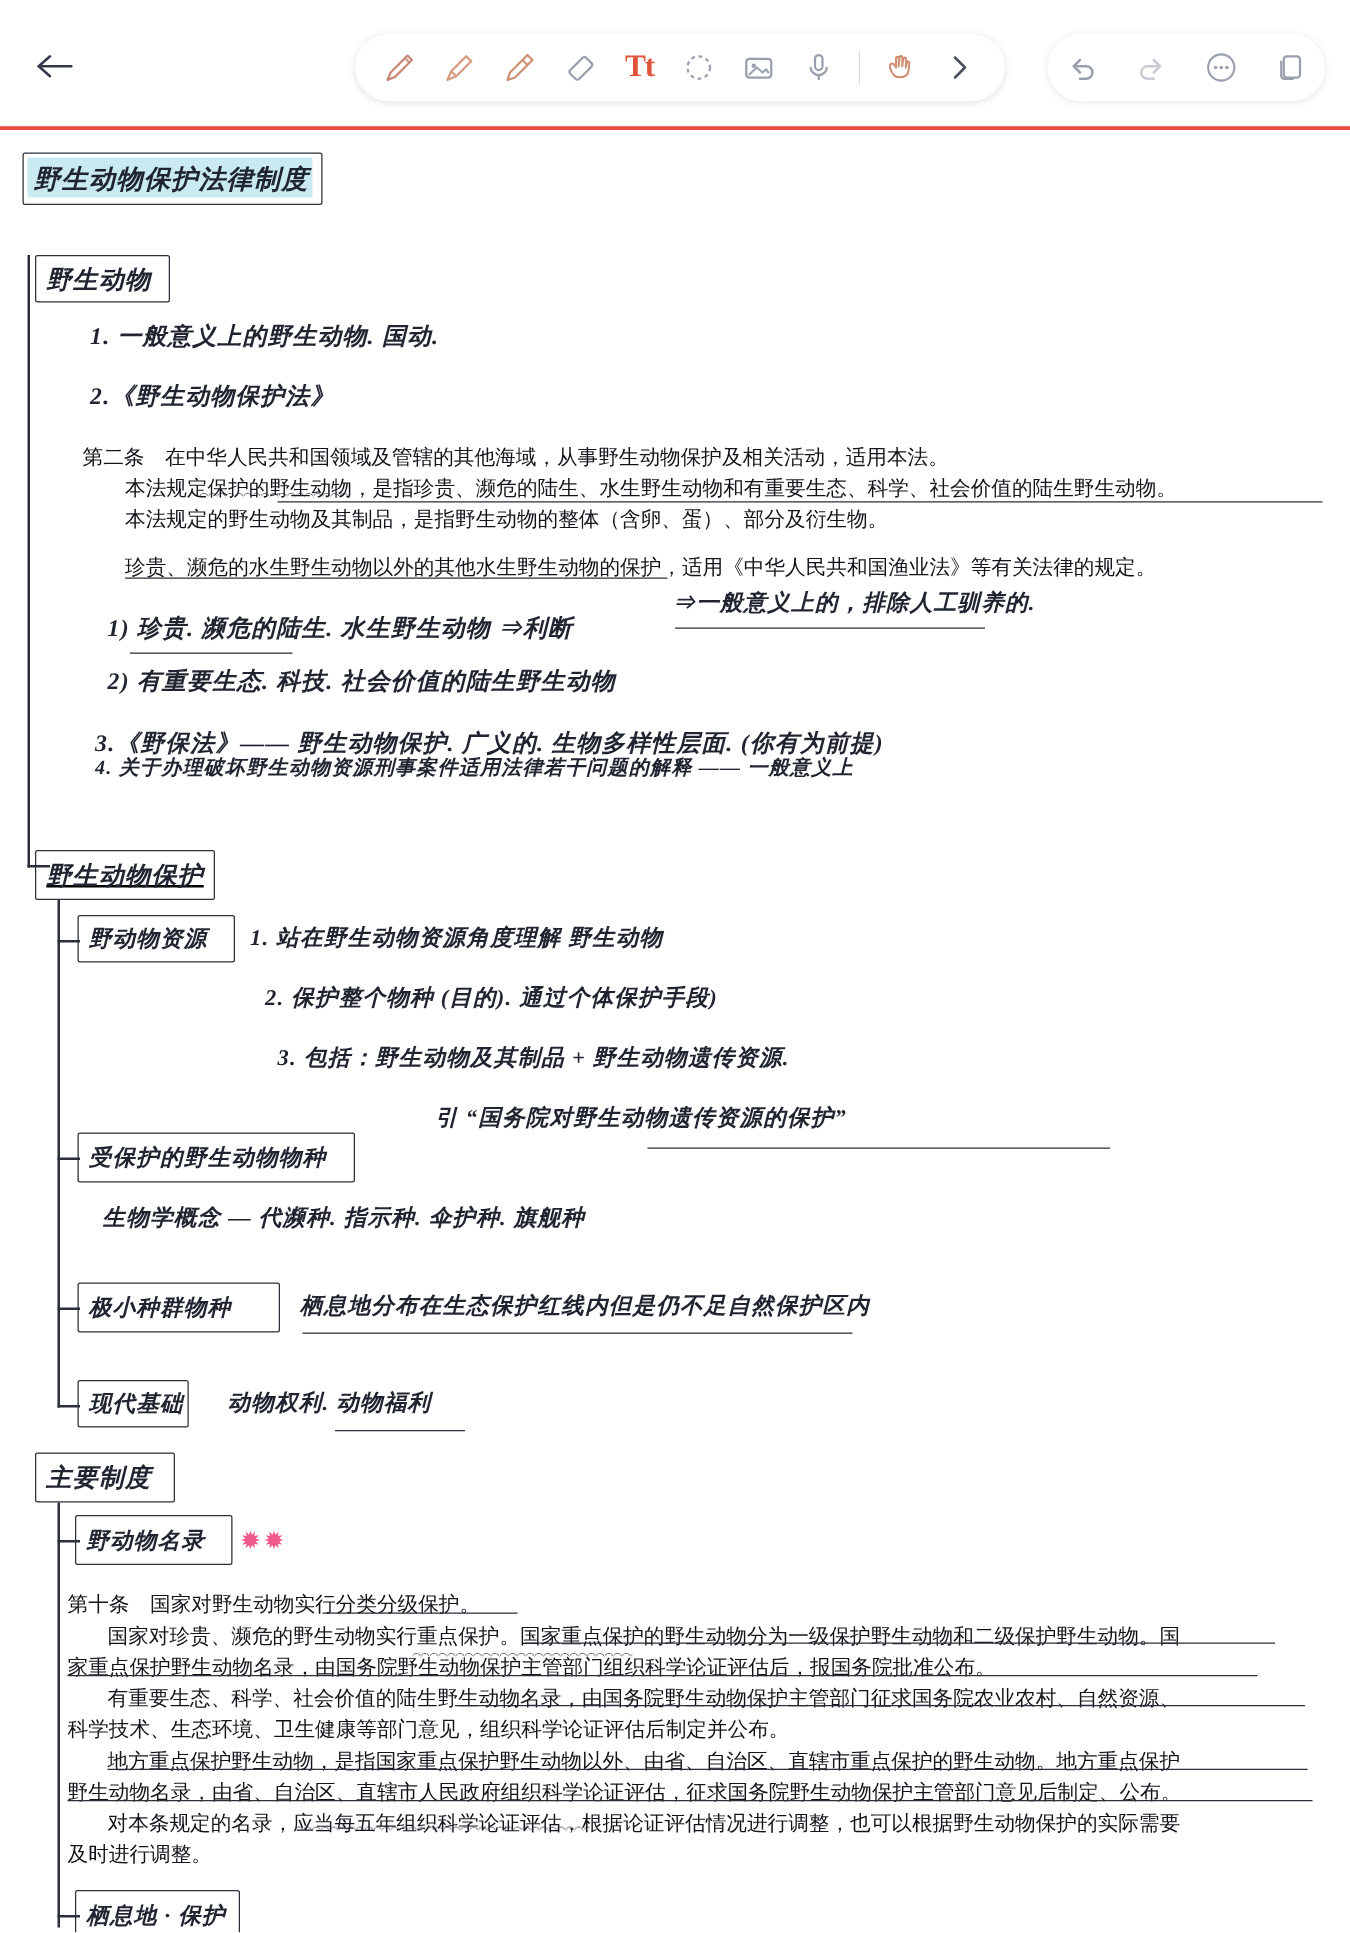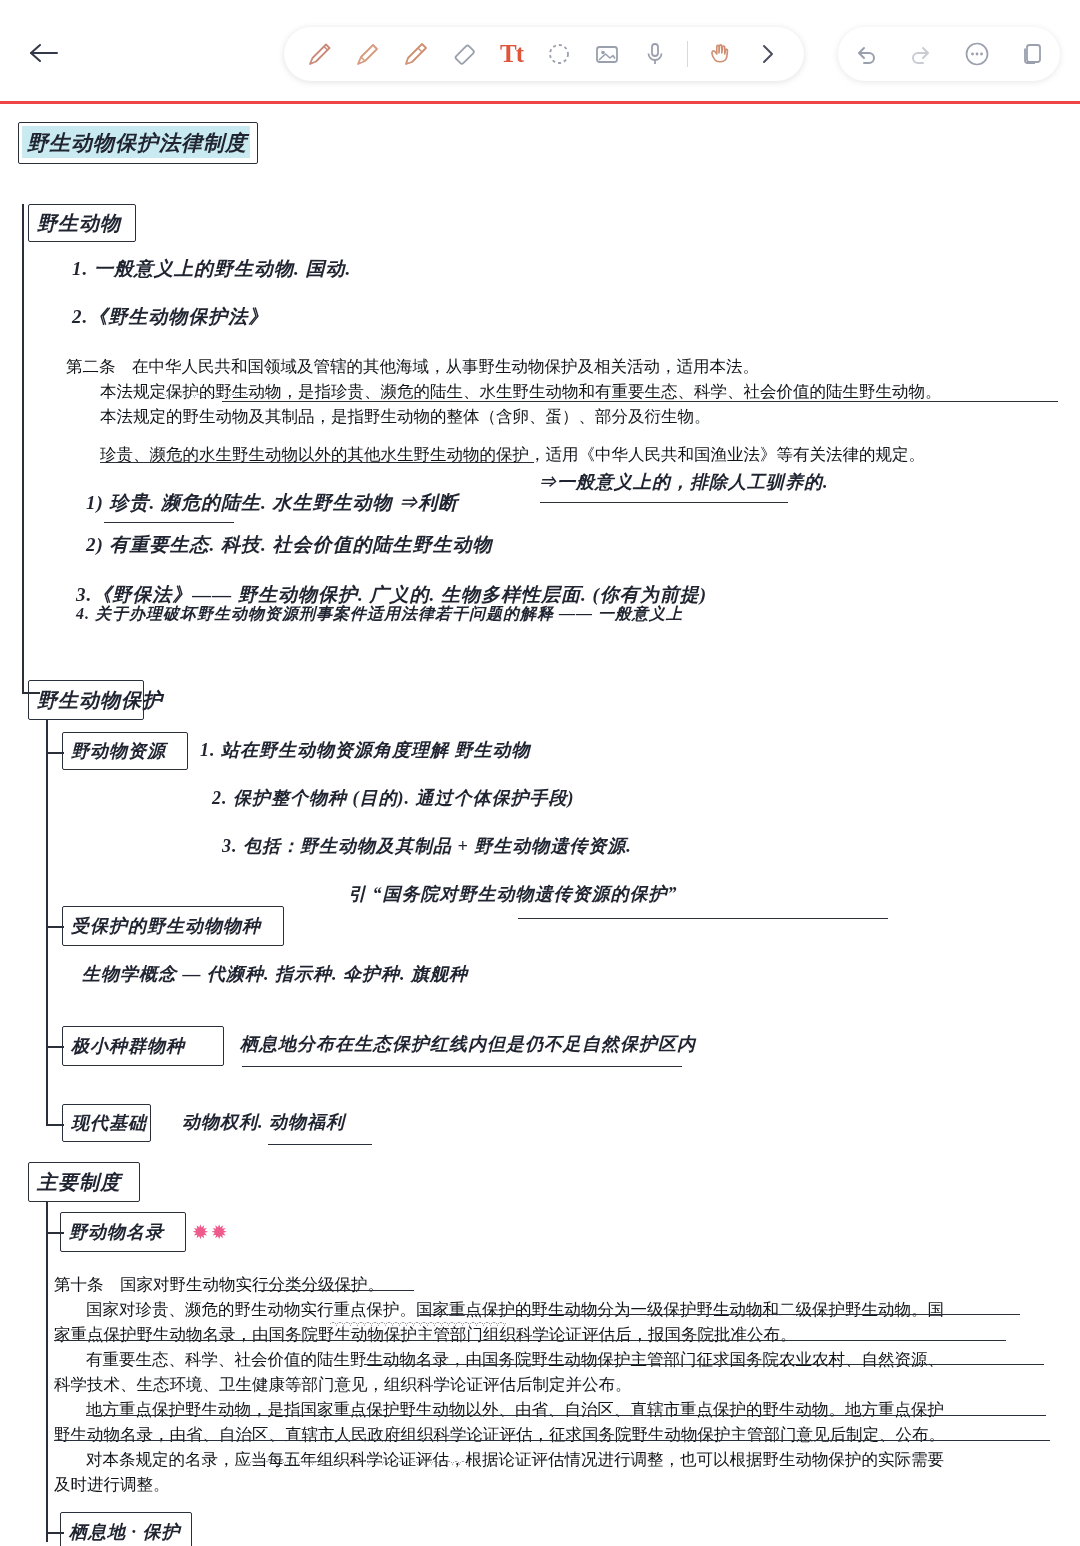--- a/index.html
+++ b/index.html
@@ -298,21 +298,21 @@
 
   <div class="hw" style="left:538px; top:366px; font-size:18px;">⇒一般意义上的，排除人工驯养的.</div>
   <div class="under" style="left:540px; top:398px; width:248px;"></div>
 
   <div class="hw" style="left:86px; top:428px; font-size:19px;">2) 有重要生态. 科技. 社会价值的陆生野生动物</div>
 
   <div class="hw" style="left:76px; top:478px; font-size:19px;">3.《野保法》—— 野生动物保护. 广义的. 生物多样性层面. (你有为前提)</div>
 
   <div class="hw" style="left:76px; top:500px; font-size:16px;">4. 关于办理破坏野生动物资源刑事案件适用法律若干问题的解释 —— 一般意义上</div>
 
-  <div class="box" style="left:28px; top:576px; width:116px; height:40px;">
+  <div class="box" style="left:28px; top:576px; width:144px; height:40px;text-decoration:underline;">
     <span class="hw" style="font-size:20px;">野生动物保护</span>
   </div>
 
   <div class="rule" style="left:46px; top:616px; width:2px; height:406px;"></div>
   <div class="rule" style="left:46px; top:648px; width:18px; height:2px;"></div>
   <div class="rule" style="left:46px; top:822px; width:18px; height:2px;"></div>
   <div class="rule" style="left:46px; top:942px; width:18px; height:2px;"></div>
   <div class="rule" style="left:46px; top:1020px; width:18px; height:2px;"></div>
 
   <div class="box" style="left:62px; top:628px; width:126px; height:38px;">

